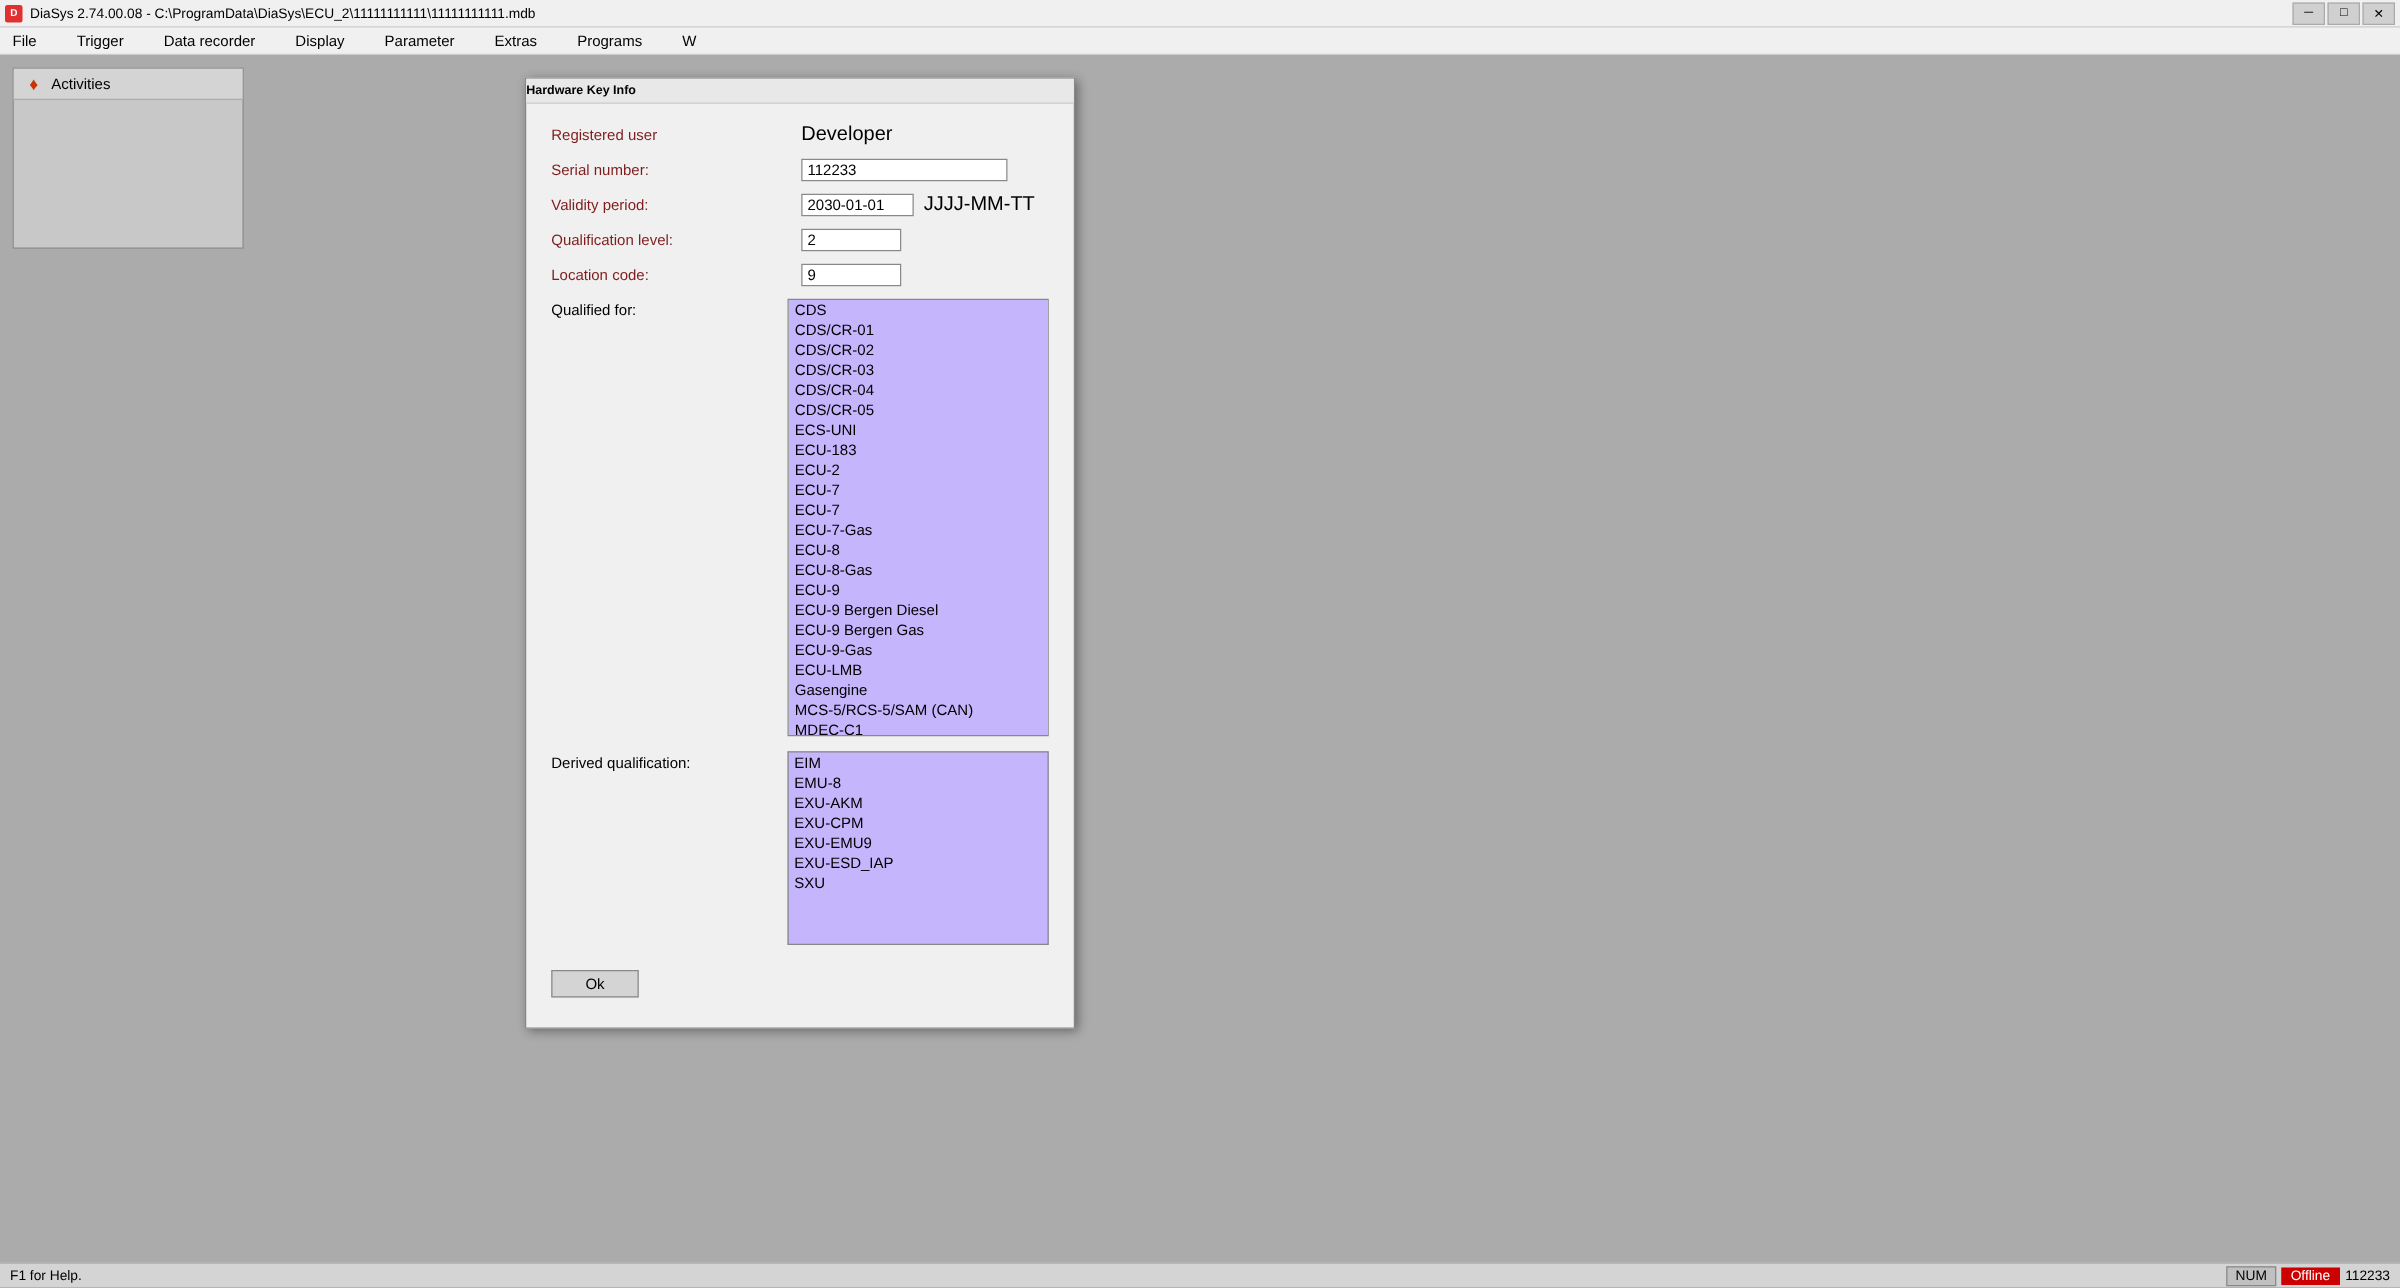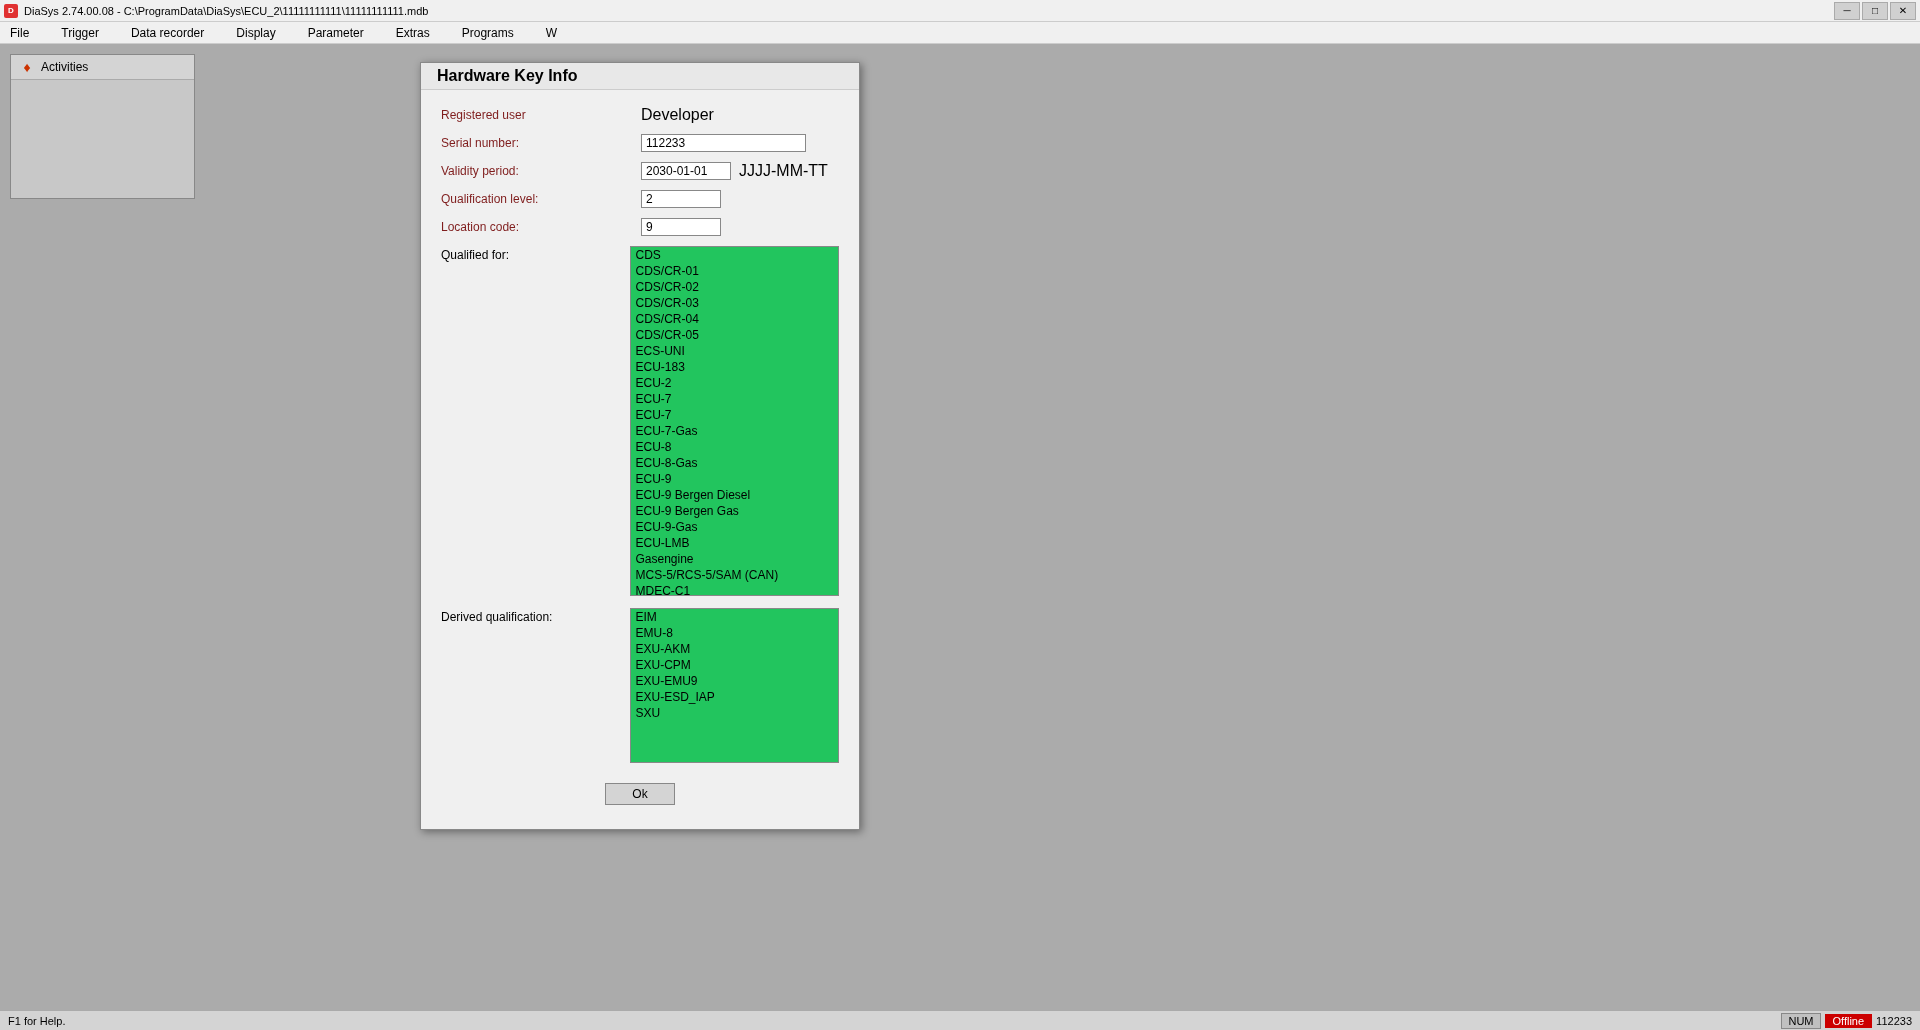--- a/index.html
+++ b/index.html
@@ -116,22 +116,22 @@
       position: absolute;
       top: 18px;
       left: 420px;
       width: 440px;
       background: #f0f0f0;
       border: 1px solid #888;
       box-shadow: 2px 2px 8px rgba(0,0,0,0.4);
     }
     .modal-title-bar {
       background: #e8e8e8;
-      padding: 4px 16px;
-      font-size: 16px;
+      padding: 4px 0;
+      font-size: 10px;
       font-weight: bold;
       border-bottom: 1px solid #ccc;
       display: flex;
       align-items: center;
       justify-content: space-between;
     }
     .modal-content {
       padding: 16px 20px;
     }
 
@@ -173,36 +173,35 @@
     }
     .listbox-label {
       width: 200px;
       font-size: 12px;
       padding-top: 2px;
     }
     .listbox {
       width: 220px;
       height: 350px;
       border: 1px solid #888;
-      background: #22c55e;
+      background: #c4b5fd;
       overflow-y: auto;
       font-size: 12px;
     }
     .listbox-small {
       height: 155px;
     }
     .listbox-item {
       padding: 1px 4px;
       cursor: default;
     }
 
     
     .btn-row {
       display: flex;
-      justify-content: center;
       padding: 8px 0;
     }
     .btn {
       background: #d4d4d4;
       border: 1px solid #888;
       padding: 3px 20px;
       font-size: 12px;
       cursor: pointer;
       min-width: 70px;
     }

